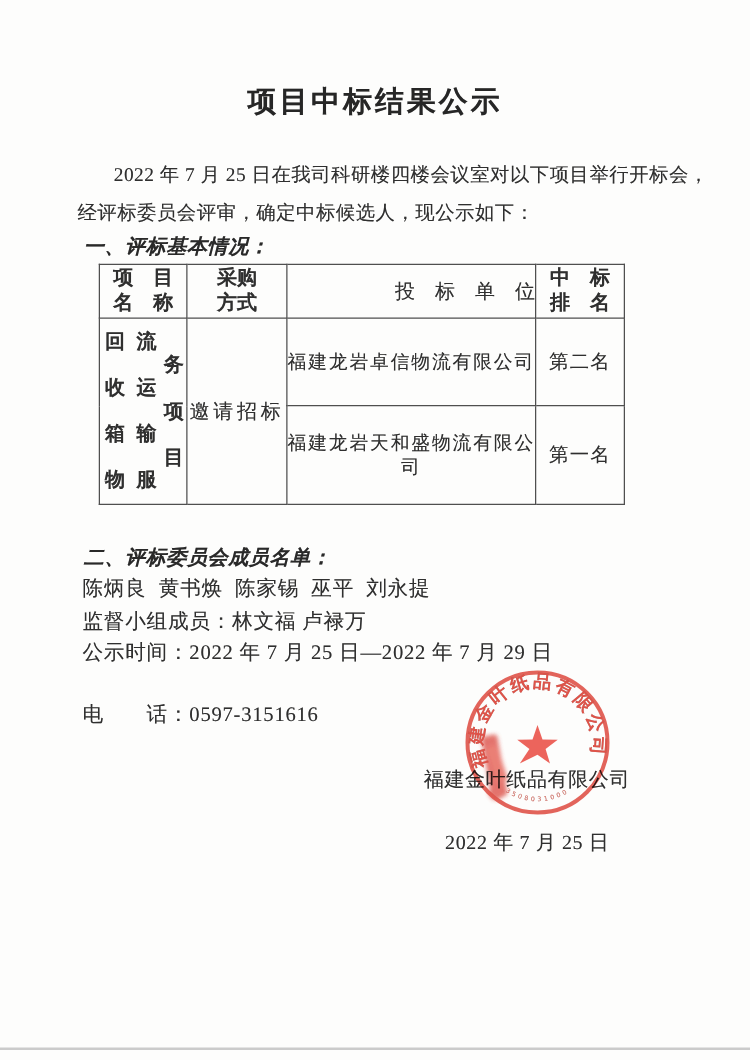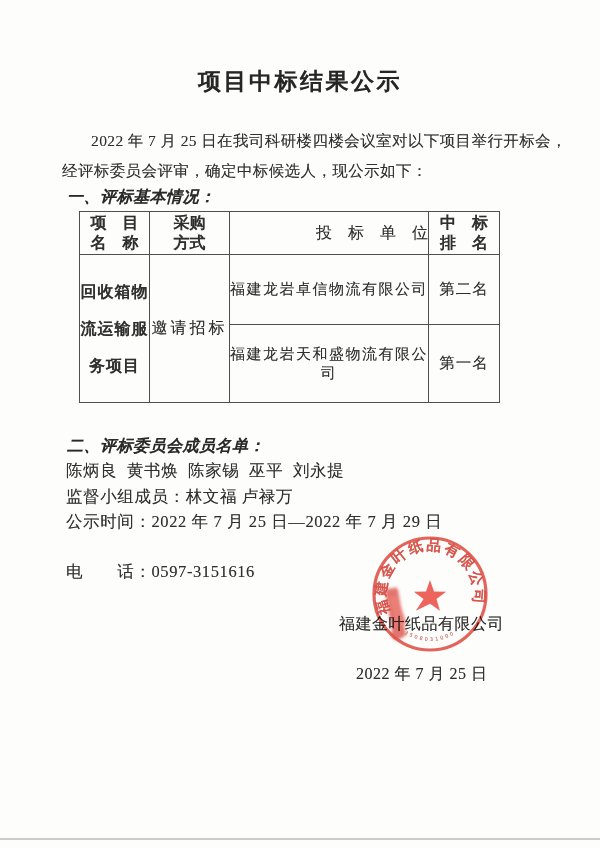--- a/index.html
+++ b/index.html
@@ -30,21 +30,21 @@
     border:1px solid #4f4f4f;padding:0;vertical-align:middle;
     font-weight:normal;color:#2f2f2f;
   }
   tr.thead{height:43px;}
   tr.r1{height:70px;}
   tr.r2{height:78px;}
   .th-stack{display:flex;flex-direction:column;justify-content:center;align-items:center;height:100%;text-align:center;}
   .th-stack div{font-size:16px;font-weight:bold;line-height:20px;}
   th.single{font-size:16px;font-weight:bold;text-align:right;}
   td.proj{text-align:center;}
-  .proj-stack{display:flex;flex-direction:column;justify-content:space-between;align-items:center;height:100%;}
+  .proj-stack{display:flex;justify-content:space-between;align-items:center;height:100%;}
   .proj-stack div{font-size:16px;font-weight:bold;line-height:37px;letter-spacing:1px;}
   td.method{text-align:center;font-size:16px;letter-spacing:3px;}
   td.bidder{text-align:center;font-size:15px;letter-spacing:1.5px;}
   td.rank{text-align:center;font-size:15.5px;letter-spacing:1px;}
 
   .list-line{font-size:16.5px;letter-spacing:.6px;}
   .members{word-spacing:5px;}
   .sign-company{top:614px;left:339px;font-size:16px;letter-spacing:.5px;}
   .sign-date{top:664px;left:356px;font-size:16px;letter-spacing:.5px;}
 

